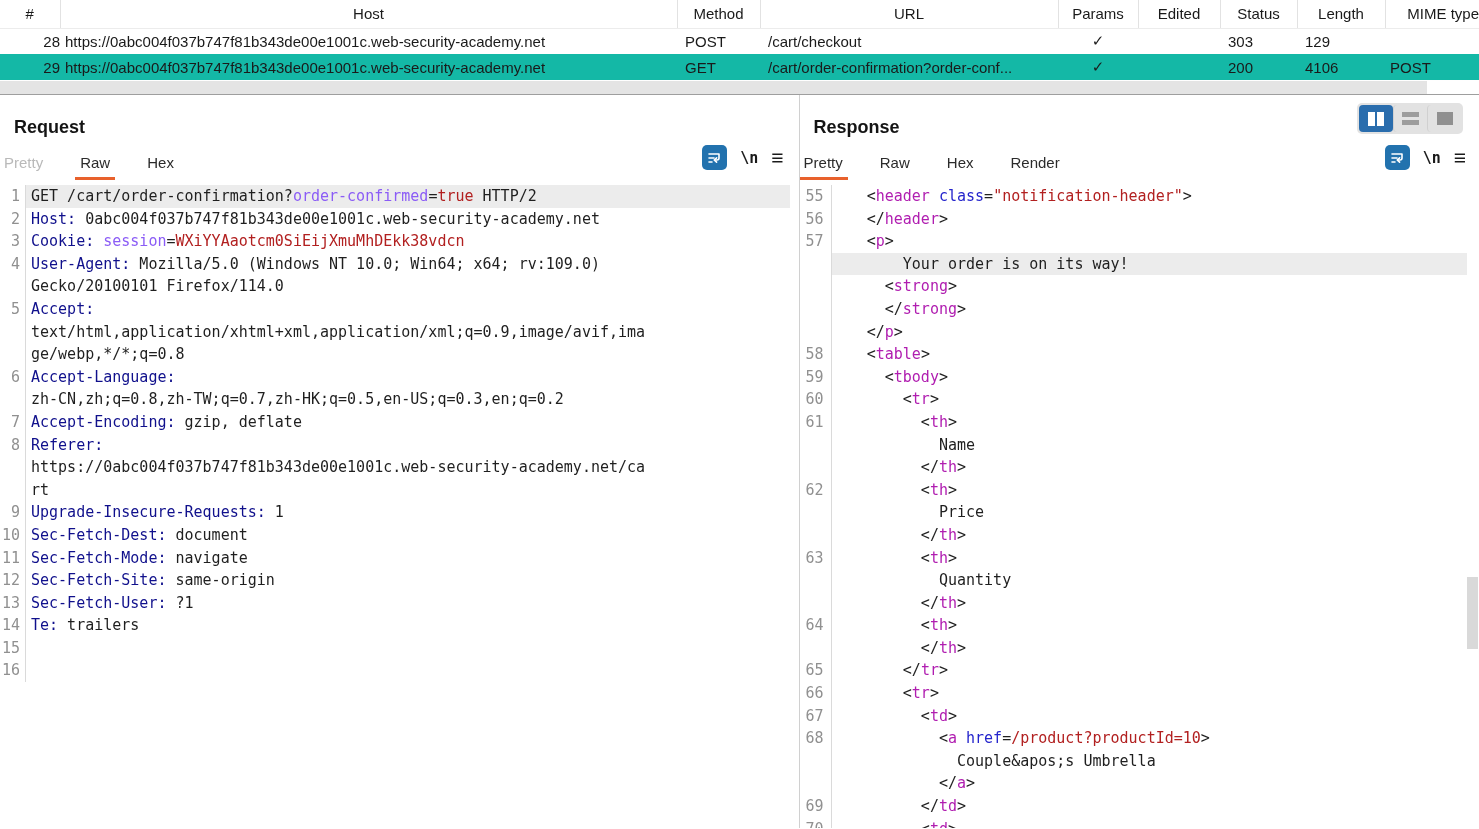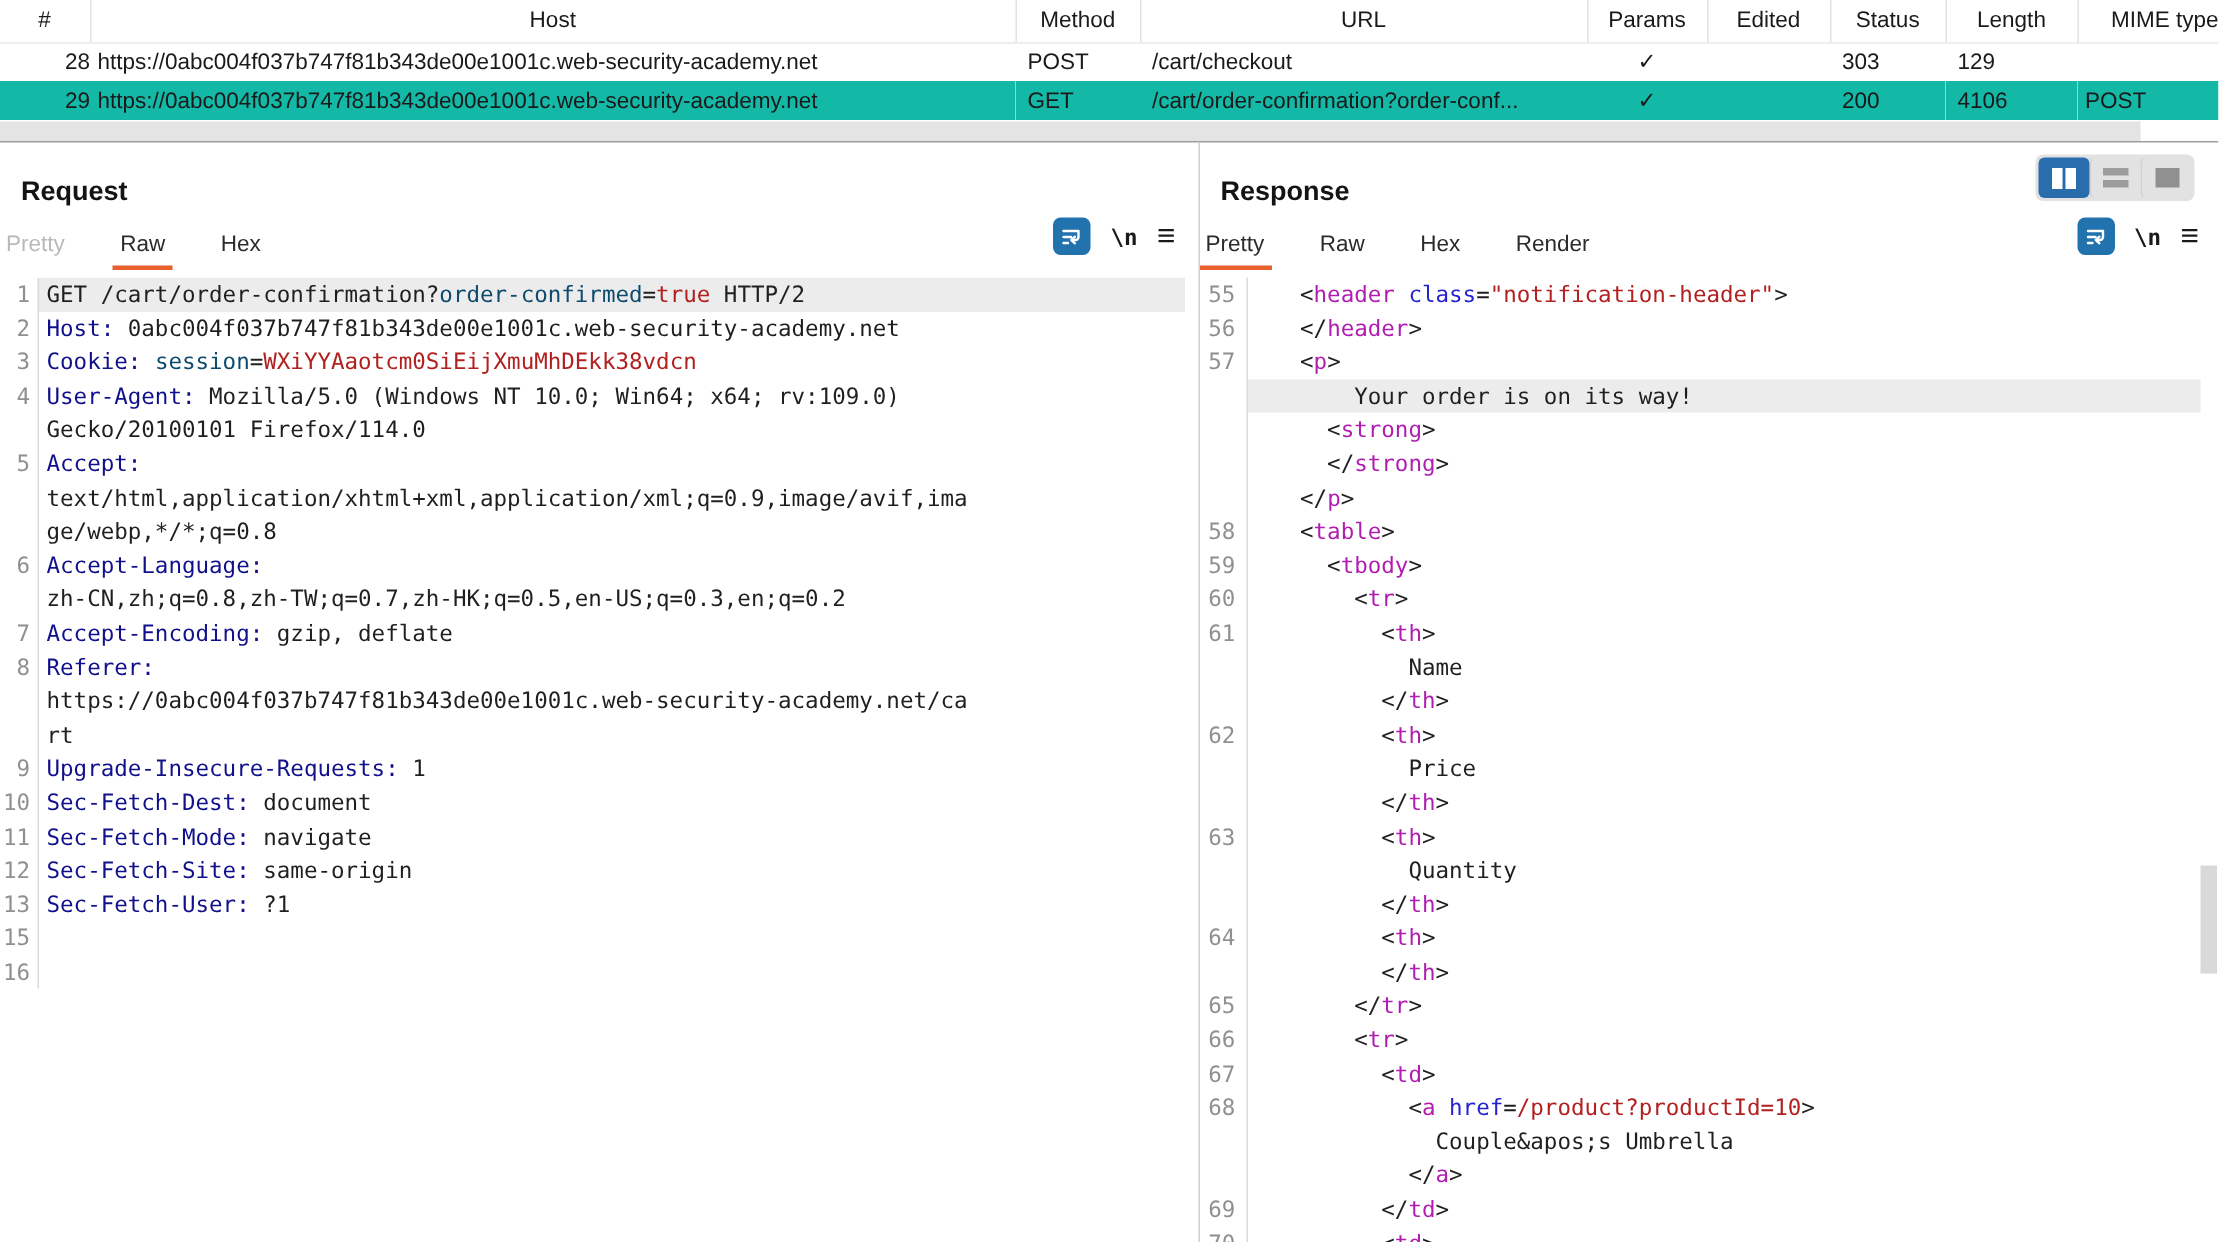--- a/index.html
+++ b/index.html
@@ -57,21 +57,21 @@
   .ln { flex:none; text-align:right; color:#909090; border-right:1px solid #dadada; }
   .req  .ln { width:26px; padding-right:5px; }
   .resp .ln { width:32px; padding-right:7px; }
   .ct { flex:1; white-space:pre; color:#1f1f1f; overflow:hidden; }
   .req  .ct { padding-left:5px; margin-right:9px; }
   .resp .ct { padding-left:8px; margin-right:12px; }
   .code-line.hl .ct { background:#ececec; }
 
   .c-t { color:#1f1f1f; }
   .c-h { color:#10108c; }
-  .c-p { color:#0c4a6e; }
+  .c-p { color:#8b5cf6; }
   .c-a { color:#2424cc; }
   .c-v { color:#b22020; }
   .c-g { color:#b01db0; }
 
   .v-scroll-thumb { position:absolute; right:1px; top:482px; width:11px; height:72px; background:#d9d9d9; }
 </style>
 </head>
 <body>
 
 <table id="history-table">
@@ -218,20 +218,24 @@
         </div>
         <div class="code-line">
           <span class="ln">12</span>
           <span class="ct"><span class="c-h">Sec-Fetch-Site:</span><span class="c-t"> same-origin</span></span>
         </div>
         <div class="code-line">
           <span class="ln">13</span>
           <span class="ct"><span class="c-h">Sec-Fetch-User:</span><span class="c-t"> ?1</span></span>
         </div>
         <div class="code-line">
+          <span class="ln">14</span>
+          <span class="ct"><span class="c-h">Te:</span><span class="c-t"> trailers</span></span>
+        </div>
+        <div class="code-line">
           <span class="ln">15</span>
           <span class="ct"></span>
         </div>
         <div class="code-line">
           <span class="ln">16</span>
           <span class="ct"></span>
         </div>
       </div>
   </div>
 

